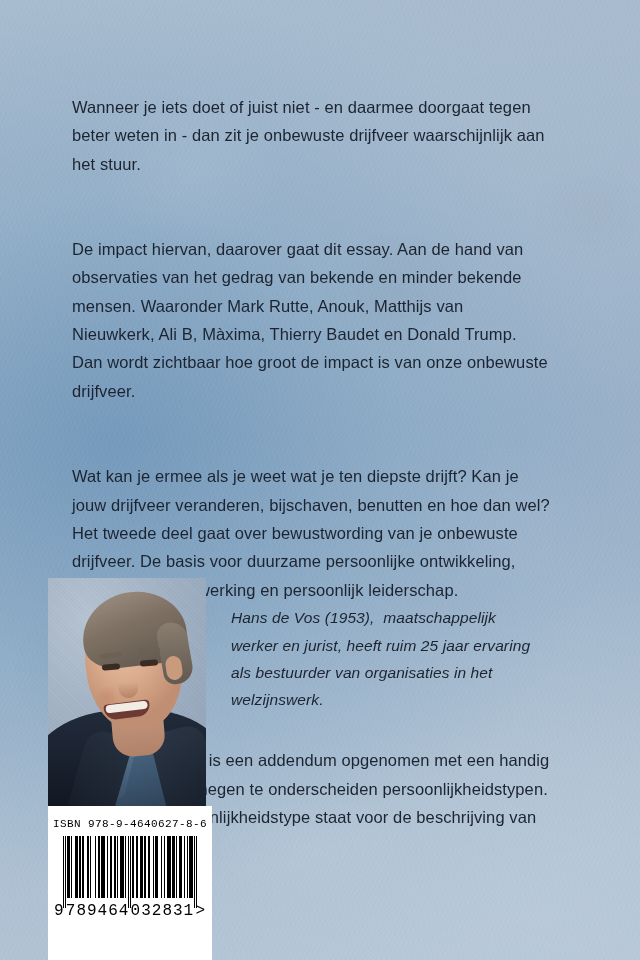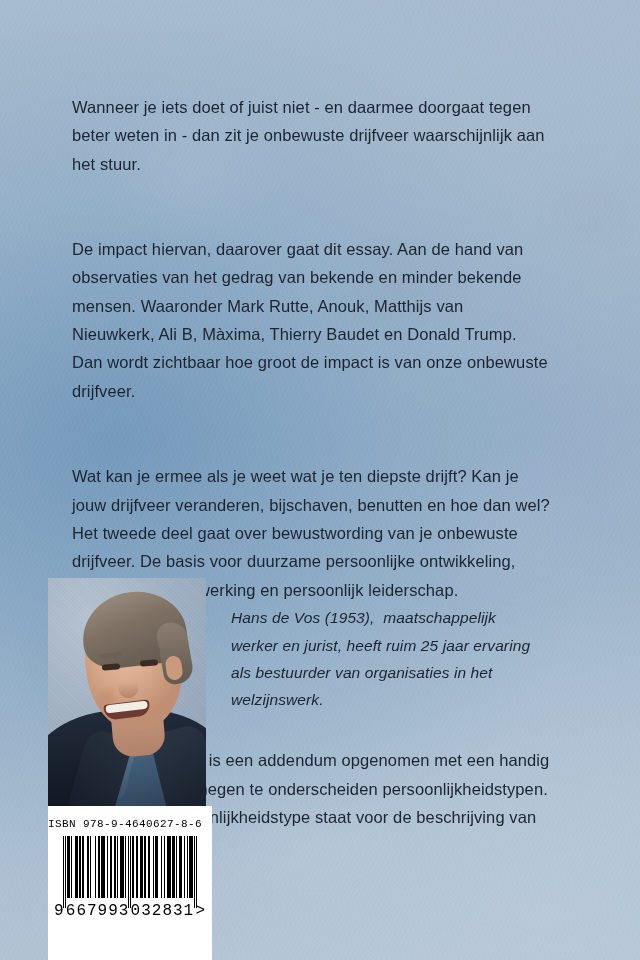--- a/index.html
+++ b/index.html
@@ -277,20 +277,21 @@
     top: 806px;
     width: 164px;
     height: 154px;
     background: #ffffff;
   }
   .isbn-text {
     position: absolute;
     top: 12px;
     left: 0;
     width: 100%;
+    text-align: center;
     font-family: "Liberation Mono", monospace;
     font-size: 11px;
     letter-spacing: 0.4px;
     color: #000000;
     white-space: pre;
   }
   .bars {
     position: absolute;
     top: 30px;
     left: 11px;
@@ -446,19 +447,19 @@
         <span class="b3"></span>
       <span class="s1"></span>
       <span class="b1 guard"></span>
         <span class="s1"></span>
         <span class="b1 guard"></span>
       <span class="s3"></span>
     </div>
 
     <div class="ean-digits">
       <span>9</span>
-      <span>667993</span>
+      <span>789464</span>
       <span>032831</span>
       <span>&gt;</span>
     </div>
   </div>
 
 </div>
 
 </body></html>

